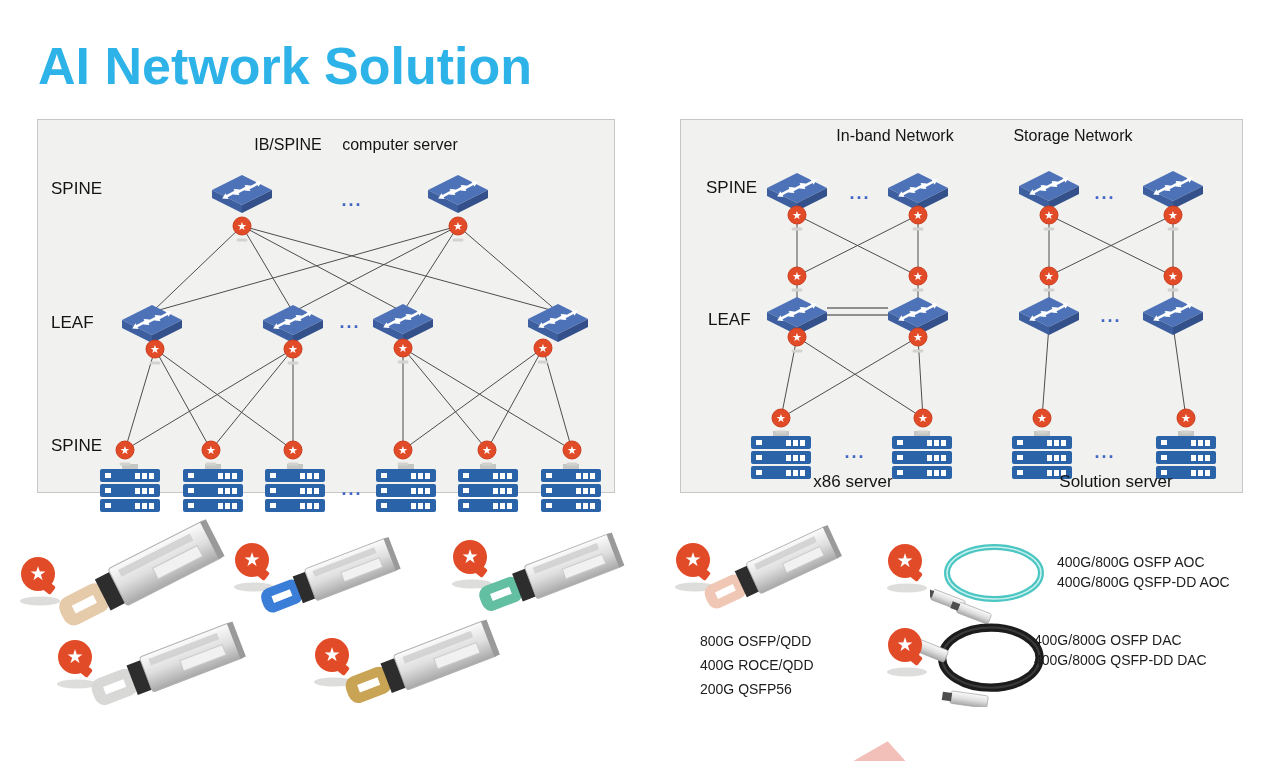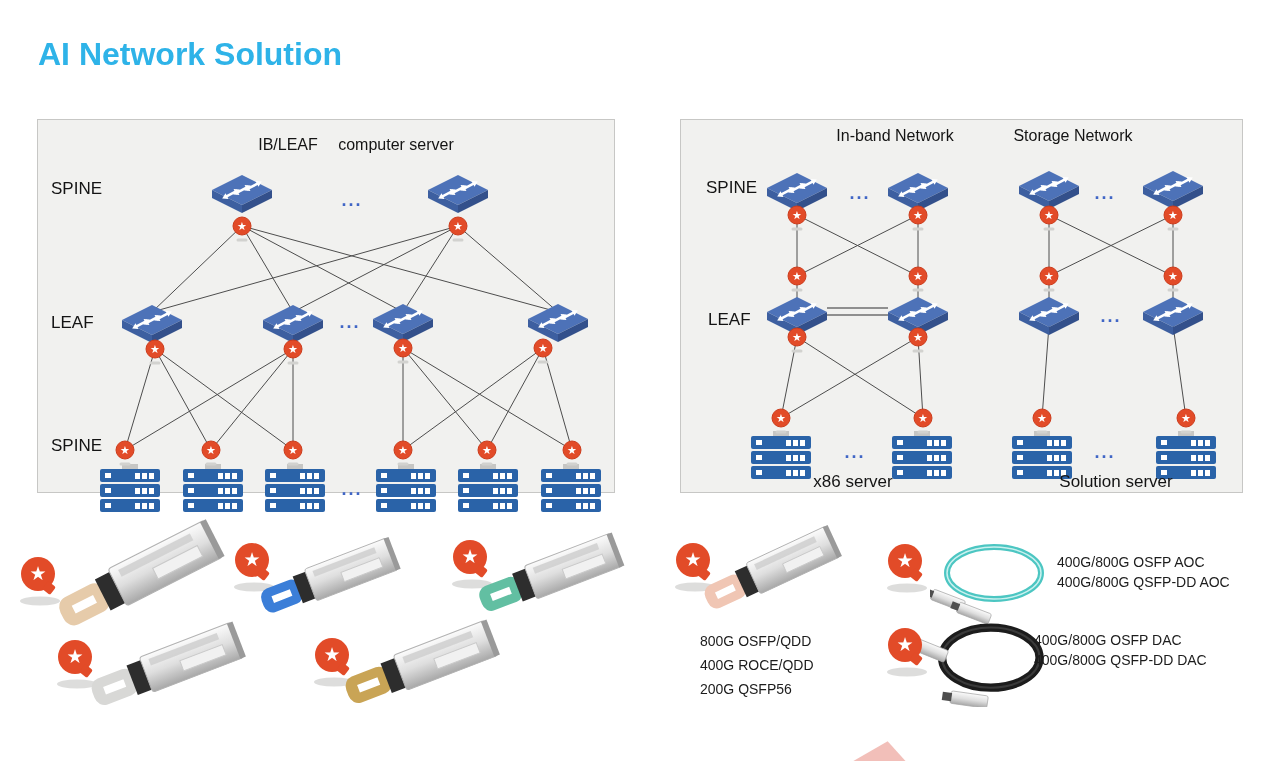--- a/index.html
+++ b/index.html
@@ -2,21 +2,21 @@
 <html><head>
 <meta charset="utf-8">
 <style>
   * { margin:0; padding:0; box-sizing:border-box; }
   html,body { background:#fff; }
   .page {
     position:relative; width:1279px; height:761px; overflow:hidden;
     font-family:"Liberation Sans", sans-serif; color:#1b1b1b; background:#fff;
   }
   .title {
-    position:absolute; left:38px; top:36px; font-size:32px; font-weight:bold;
+    position:absolute; left:38px; top:36px; font-size:52px; font-weight:bold;
     letter-spacing:0px; color:#2eb3e8;
   }
   .panel {
     position:absolute; top:119px; height:374px; background:#f1f1ef;
     border:1px solid #c7c7c5;
   }
   #panelL { left:37px;  width:578px; }
   #panelR { left:680px; width:563px; }
   .wires { position:absolute; left:0; top:0; }
   .wires line { stroke:#4d4d4d; stroke-width:1; }
@@ -167,21 +167,21 @@
         <line x1="255" y1="229" x2="255" y2="330"></line>
       <line x1="365" y1="228" x2="365" y2="330"></line>
         <line x1="365" y1="228" x2="449" y2="330"></line>
         <line x1="365" y1="228" x2="534" y2="330"></line>
       <line x1="505" y1="228" x2="365" y2="330"></line>
         <line x1="505" y1="228" x2="449" y2="330"></line>
         <line x1="505" y1="228" x2="534" y2="330"></line>
     </svg>
 
     <div class="phead pheadL">
-      <span>IB/LEAF</span><span class="gap"></span>
+      <span>IB/SPINE</span><span class="gap"></span>
       <span>computer server</span>
     </div>
 
     <div class="rowlab" style="left:13px;top:59px">SPINE</div>
     <div class="rowlab" style="left:13px;top:193px">LEAF</div>
     <div class="rowlab" style="left:13px;top:316px">SPINE</div>
 
     <svg class="sw" style="left:204px;top:71px">
         <use href="#sym-switch"></use>
       </svg>

